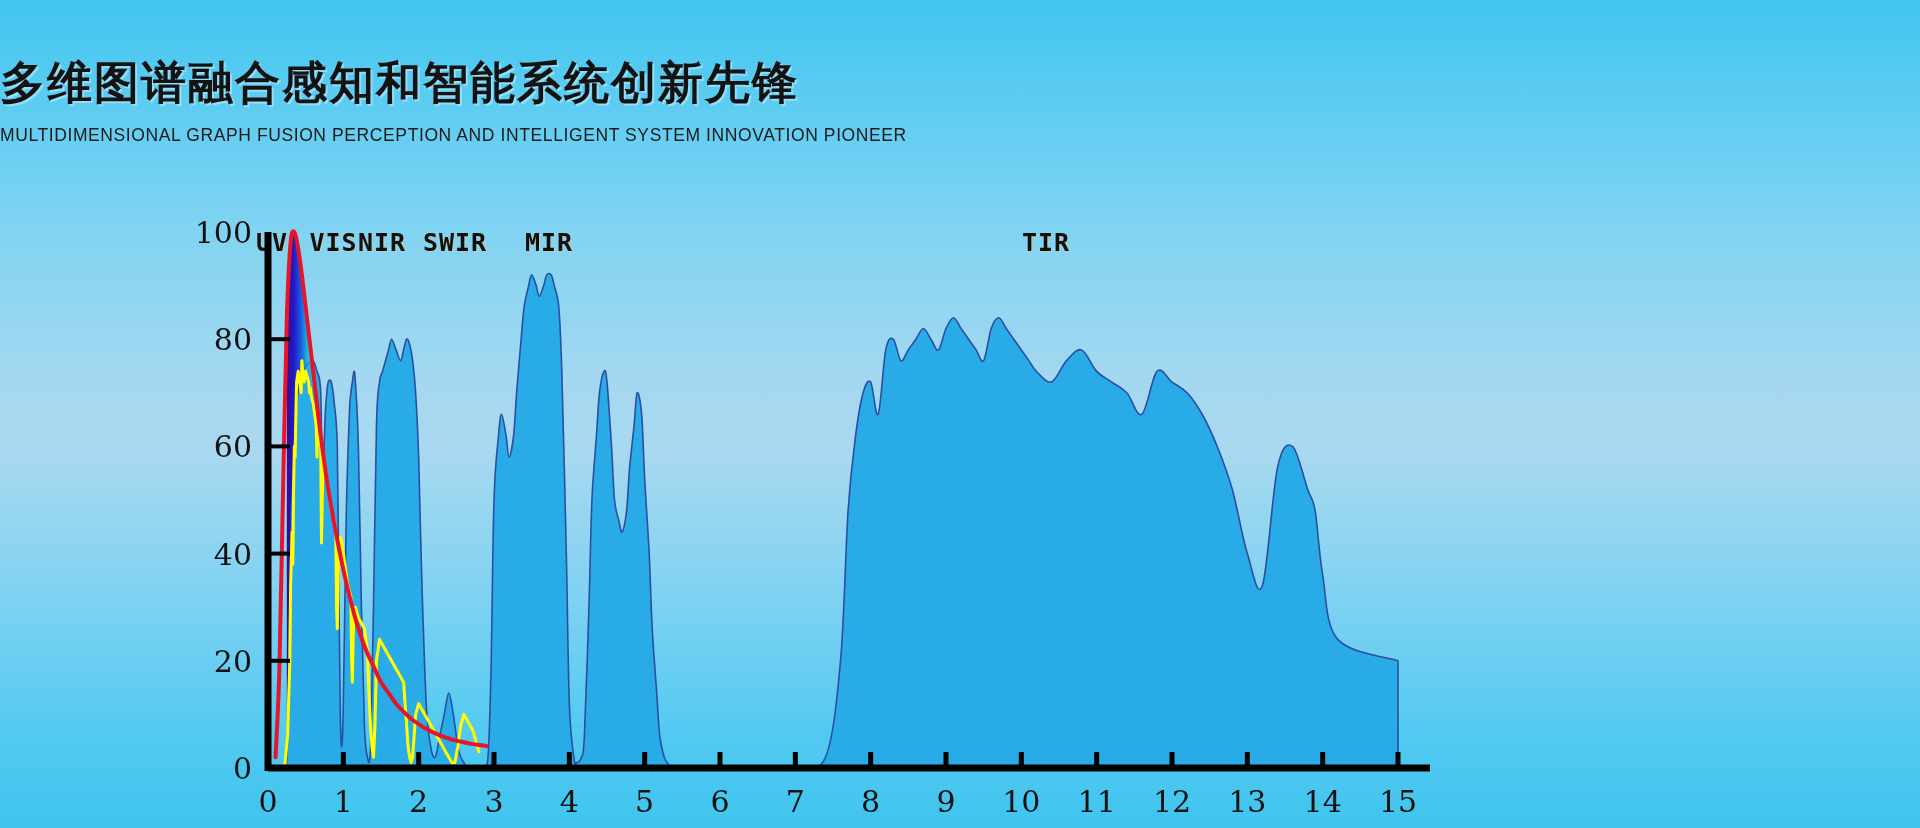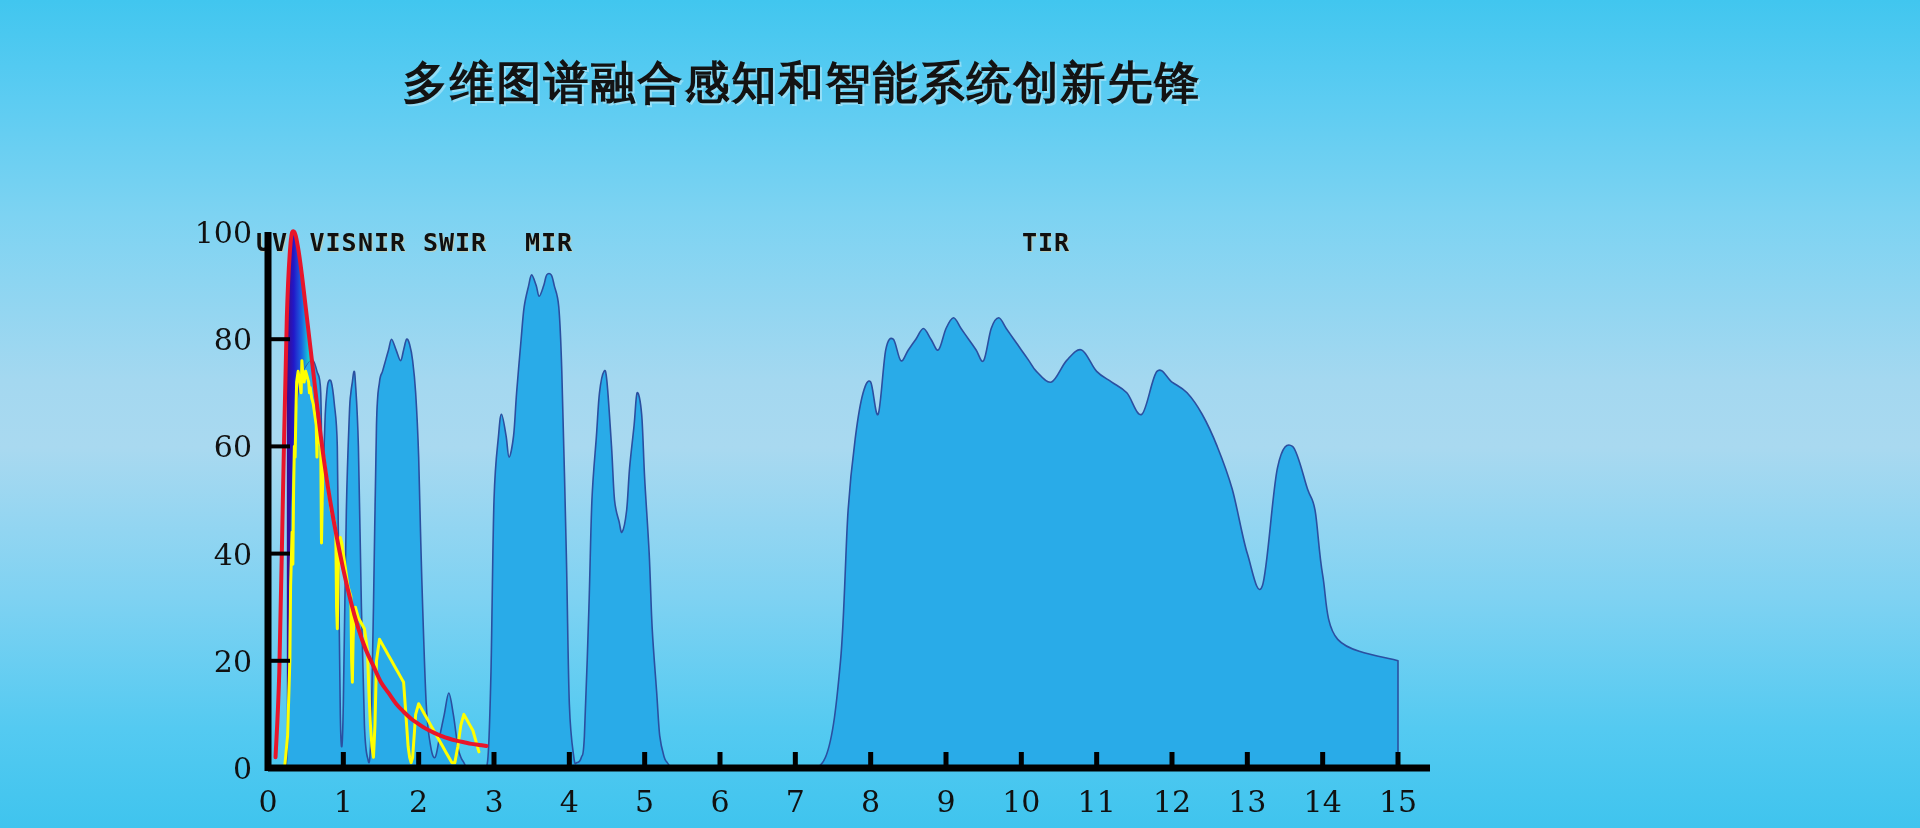--- a/index.html
+++ b/index.html
@@ -13,21 +13,21 @@
        #7dd3f2 26%,
        #a4d8f0 46%,
        #a9d9f0 54%,
        #7fd2f2 72%,
        #54caf1 88%,
        #3fc4ee 100%);
     position:relative;
   }
 
   
-  #header{position:absolute;left:0;top:0;width:1604px;text-align:center;}
+  #header{position:absolute;left:0;top:0;width:1604px;}
   #main-title{
     margin:0;padding-top:58px;
     font-family:"DejaVu Sans","Liberation Sans",sans-serif;
     font-size:45px;font-weight:bold;letter-spacing:2px;color:#131313;
     text-shadow:2px 2px 0px rgba(255,255,255,.35);
     line-height:1.1;
   }
   #sub-title{
     margin:0;padding-top:17px;
     font-family:"Liberation Sans",sans-serif;
@@ -56,20 +56,21 @@
   .axis-tick-label-x{
     font-family:"DejaVu Serif","Liberation Serif",serif;
     font-size:30px;fill:#111;
   }
 </style>
 </head>
 <body>
 
 <div id="header">
   <h1 id="main-title">多维图谱融合感知和智能系统创新先锋</h1>
+  <div id="sub-title">MULTIDIMENSIONAL GRAPH FUSION PERCEPTION AND INTELLIGENT SYSTEM INNOVATION PIONEER</div>
 </div>
 
 <div id="band-labels">
     <div class="band-label" style="left: 272px;">UV</div>
     <div class="band-label" style="left: 319px; padding-left: 29px;">VIS</div>
     <div class="band-label" style="left: 372px; margin-left: 10px;">NIR</div>
     <div class="band-label" style="left: 455px; text-align: center;">SWIR</div>
     <div class="band-label" style="left: 549px;">MIR</div>
     <div class="band-label" style="left: 1046px;">TIR</div>
   </div>

